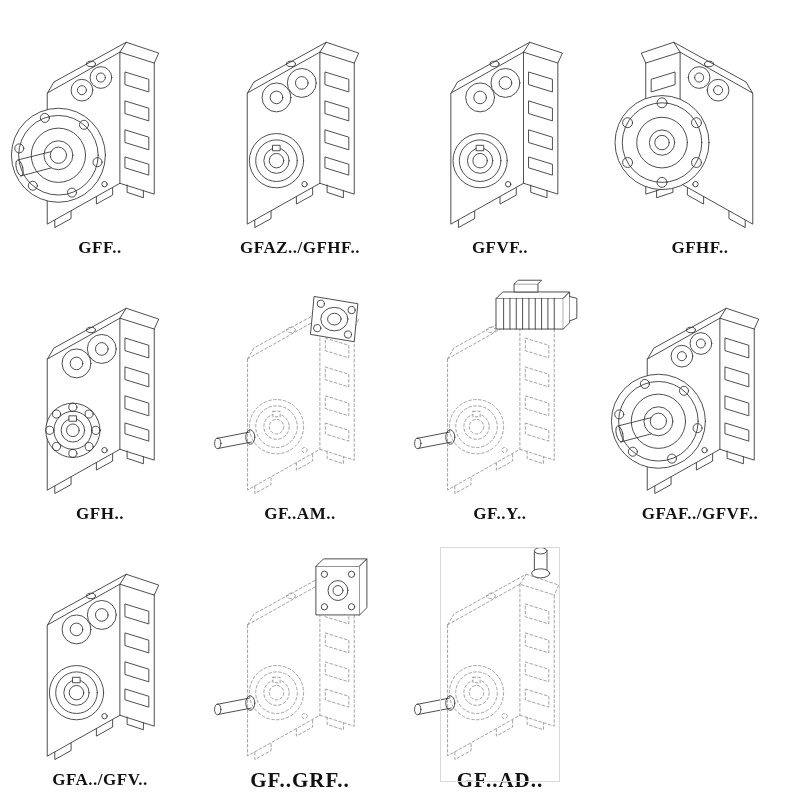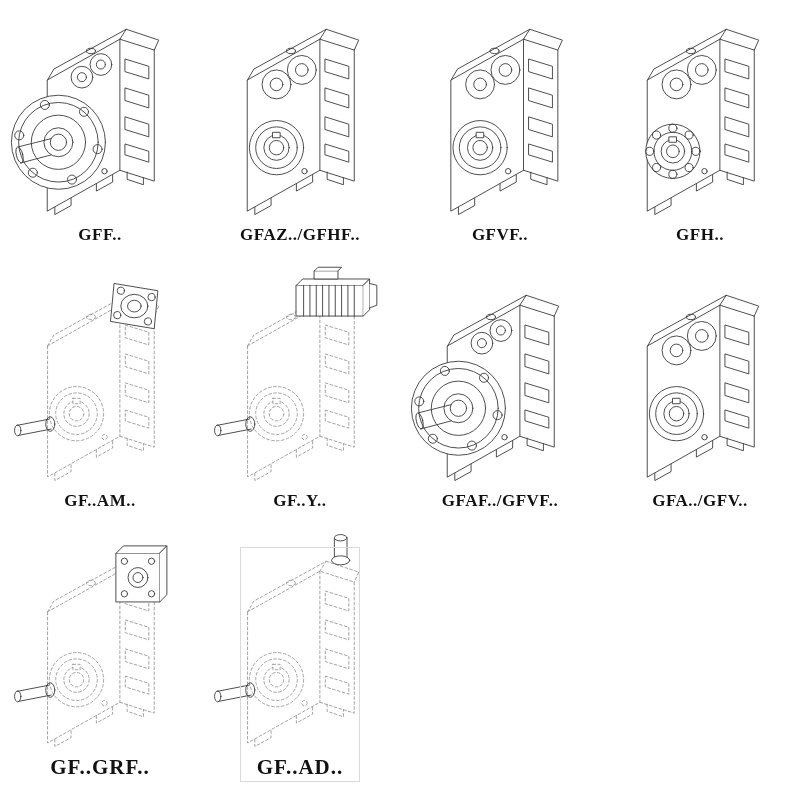--- a/index.html
+++ b/index.html
@@ -12,21 +12,21 @@
   .grid {
     display:grid;
     grid-template-columns:repeat(4, 200px);
     grid-template-rows:repeat(3, 266px);
     width:800px; height:800px;
   }
   .cell {
     display:flex;
     flex-direction:column;
     align-items:center;
-    justify-content:flex-end;
+    justify-content:center;
     padding-top:4px;
     box-sizing:border-box;
   }
   .cell.bordered { outline:1px solid #d9d9d9; outline-offset:-1px;margin-top:15px; }
   .cell svg.draw { width:188px; height:226px; flex:0 0 auto; }
   .label {
     font-weight:bold;
     font-size:17px;
     letter-spacing:0.5px;
     color:#111;
@@ -205,20 +205,30 @@
     <svg class="draw" viewBox="0 0 200 250">
       <g transform="translate(4,0)">
         <use href="#hsg"></use>
           <use href="#topcircles-big"></use>
           <use href="#bore"></use>
       </g>
     </svg>
     <figcaption class="label">GFVF..</figcaption>
   </figure>
 
+  <figure class="cell">
+    <svg class="draw" viewBox="0 0 200 250">
+      <g transform="translate(200,0) scale(-1,1)">
+        <use href="#hsg"></use>
+          <use href="#topcircles"></use>
+      </g>
+      <use href="#flange-r"></use>
+    </svg>
+    <figcaption class="label">GFHF..</figcaption>
+  </figure>
 
   <figure class="cell">
     <svg class="draw" viewBox="0 0 200 250">
       <use href="#hsg"></use>
         <use href="#topcircles-big"></use>
         <use href="#bearing"></use>
     </svg>
     <figcaption class="label">GFH..</figcaption>
   </figure>
 

